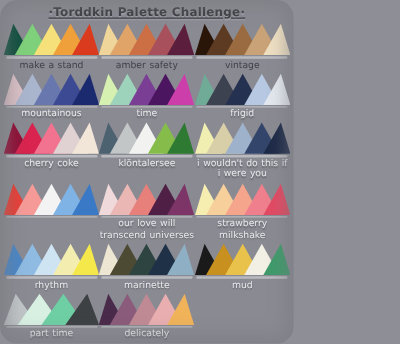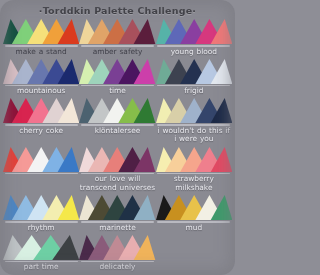--- a/index.html
+++ b/index.html
@@ -29,20 +29,21 @@
     inset: 0;
     border-radius: 14px;
     box-shadow: inset 0 0 14px 6px rgba(120,120,128,.55);
     pointer-events: none;
   }
   #title {
     text-align: center;
     color: #3c3c42;
     font-size: 9.5px;
     letter-spacing: .2px;
+    text-decoration: underline;
     padding-top: 5px;
     padding-bottom: 2px;
     font-weight: 600;
     text-shadow: 0 1px 0 rgba(255,255,255,.18);
   }
   #grid {
     display: grid;
     grid-template-columns: repeat(3, 1fr);
     column-gap: 0px;
     row-gap: 0px;
@@ -111,29 +112,29 @@
             <polygon points="51.599999999999994,26 70,1 88.4,26" fill="#a8505c"></polygon>
             <polygon points="71.6,26 90,1 100,26" fill="#5b1e3c"></polygon>
           </svg>
         </div>
         <div class="baseline"></div>
         <div class="pname dark">amber safety</div>
       </div>
       <div class="palette">
         <div class="range">
           <svg viewBox="0 0 100 27" preserveAspectRatio="none">
-            <polygon points="0,26 10,1 28.400000000000002,26" fill="#56b3a8"></polygon>
-            <polygon points="11.599999999999998,26 30,1 48.400000000000006,26" fill="#5e68b8"></polygon>
-            <polygon points="31.599999999999998,26 50,1 68.4,26" fill="#8a3fa0"></polygon>
-            <polygon points="51.599999999999994,26 70,1 88.4,26" fill="#d6387e"></polygon>
-            <polygon points="71.6,26 90,1 100,26" fill="#f07878"></polygon>
-          </svg>
-        </div>
-        <div class="baseline"></div>
-        <div class="pname ">young blood</div>
+            <polygon points="0,26 10,1 28.400000000000002,26" fill="#2a1509"></polygon>
+            <polygon points="11.599999999999998,26 30,1 48.400000000000006,26" fill="#5d3a22"></polygon>
+            <polygon points="31.599999999999998,26 50,1 68.4,26" fill="#9a6b40"></polygon>
+            <polygon points="51.599999999999994,26 70,1 88.4,26" fill="#c9a377"></polygon>
+            <polygon points="71.6,26 90,1 100,26" fill="#eedfc2"></polygon>
+          </svg>
+        </div>
+        <div class="baseline"></div>
+        <div class="pname dark">vintage</div>
       </div>
       <div class="palette">
         <div class="range">
           <svg viewBox="0 0 100 27" preserveAspectRatio="none">
             <polygon points="0,26 10,1 28.400000000000002,26" fill="#d8bfc4"></polygon>
             <polygon points="11.599999999999998,26 30,1 48.400000000000006,26" fill="#a9b4cd"></polygon>
             <polygon points="31.599999999999998,26 50,1 68.4,26" fill="#6877ae"></polygon>
             <polygon points="51.599999999999994,26 70,1 88.4,26" fill="#3b4a93"></polygon>
             <polygon points="71.6,26 90,1 100,26" fill="#1b2a6e"></polygon>
           </svg>

